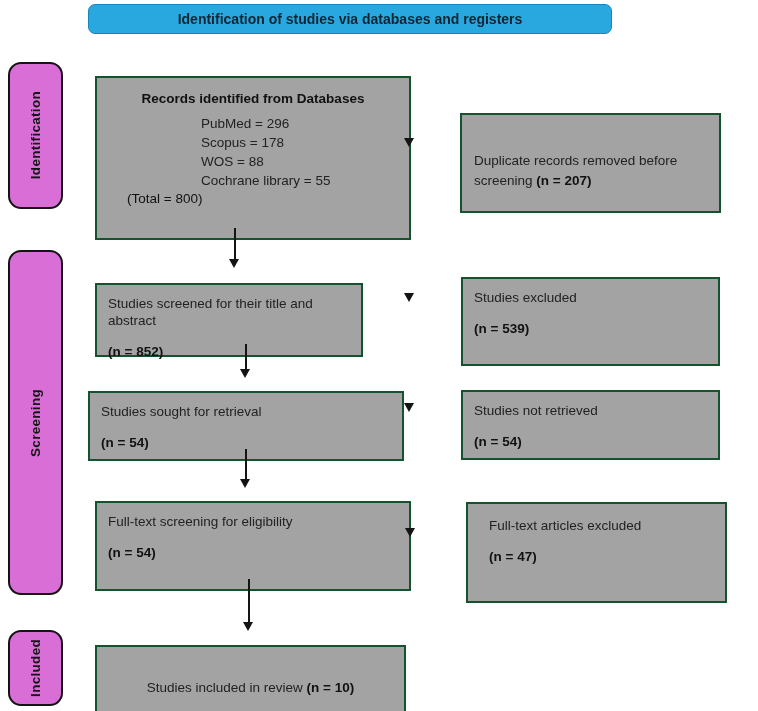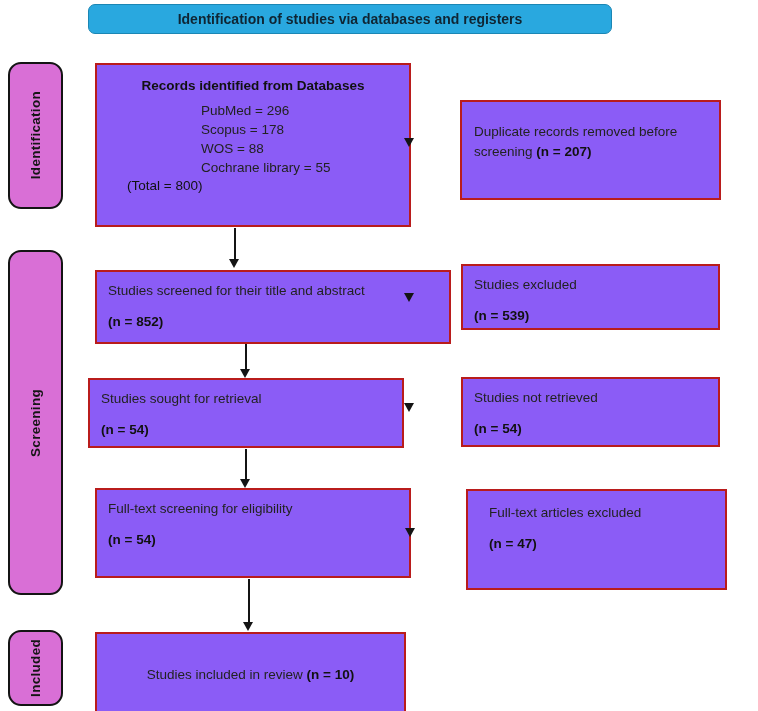--- a/index.html
+++ b/index.html
@@ -52,24 +52,25 @@
     font-weight:bold;
     font-size:13.5px;
     color:#151515;
     letter-spacing:0.3px;
   }
   .stage-identification{top:62px;height:147px;}
   .stage-screening{top:250px;height:345px;}
   .stage-included{top:630px;height:76px;}
   .fbox{
     position:absolute;
-    background:#8b5cf6;
-    border:2px solid #b91c1c;
+    background:#a3a3a3;
+    border:2px solid #14532d;
     font-size:13.5px;
     color:#222;
+    margin-top:13px;
   }
   .box-records{left:95px;top:63px;width:316px;height:164px;}
   .box-records .bx-title{
     font-weight:bold;
     text-align:center;
     margin-top:13px;
     font-size:13.5px;
     color:#111;
   }
   .box-records .bx-list{
@@ -78,32 +79,32 @@
     line-height:1.4;
   }
   .box-records .bx-total{
     font-weight:normal;
     padding-left:30px;
     color:#111;
   }
   .two-line{padding:11px 10px 10px 11px;}
   .two-line .ln1{line-height:1.25;}
   .two-line .ln2{font-weight:bold;margin-top:14px;color:#111;}
-  .box-screened{left:95px;top:270px;width:356px;height:74px;border-width:2.5px;}
+  .box-screened{left:95px;top:270px;width:268px;height:74px;border-width:2.5px;}
   .box-sought{left:88px;top:378px;width:316px;height:70px;}
   .box-fulltext{left:95px;top:488px;width:316px;height:90px;}
   .box-included{
     left:95px;top:632px;width:311px;height:84px;
     display:flex;align-items:center;justify-content:center;
     border-width:2.5px;
   }
   .box-included .bold{font-weight:bold;color:#111;}
-  .box-dup{left:460px;top:100px;width:261px;height:100px;padding:20px 14px 0 12px;line-height:1.5;}
+  .box-dup{left:460px;top:100px;width:261px;height:100px;padding:36px 14px 0 12px;line-height:1.5;}
   .box-dup .bold{font-weight:bold;color:#111;}
-  .box-excluded{left:461px;top:264px;width:259px;height:66px;border-width:2.5px;}
+  .box-excluded{left:461px;top:264px;width:259px;height:89px;border-width:2.5px;}
   .box-notretrieved{left:461px;top:377px;width:259px;height:70px;border-width:2.5px;}
   .box-ftexcluded{left:466px;top:489px;width:261px;height:101px;border-width:2.5px;padding:14px 10px 22px 21px;}
   .varrow{
     position:absolute;
     width:1.5px;
     background:#141414;
   }
   .ahead{
     position:absolute;
     width:0;height:0;

